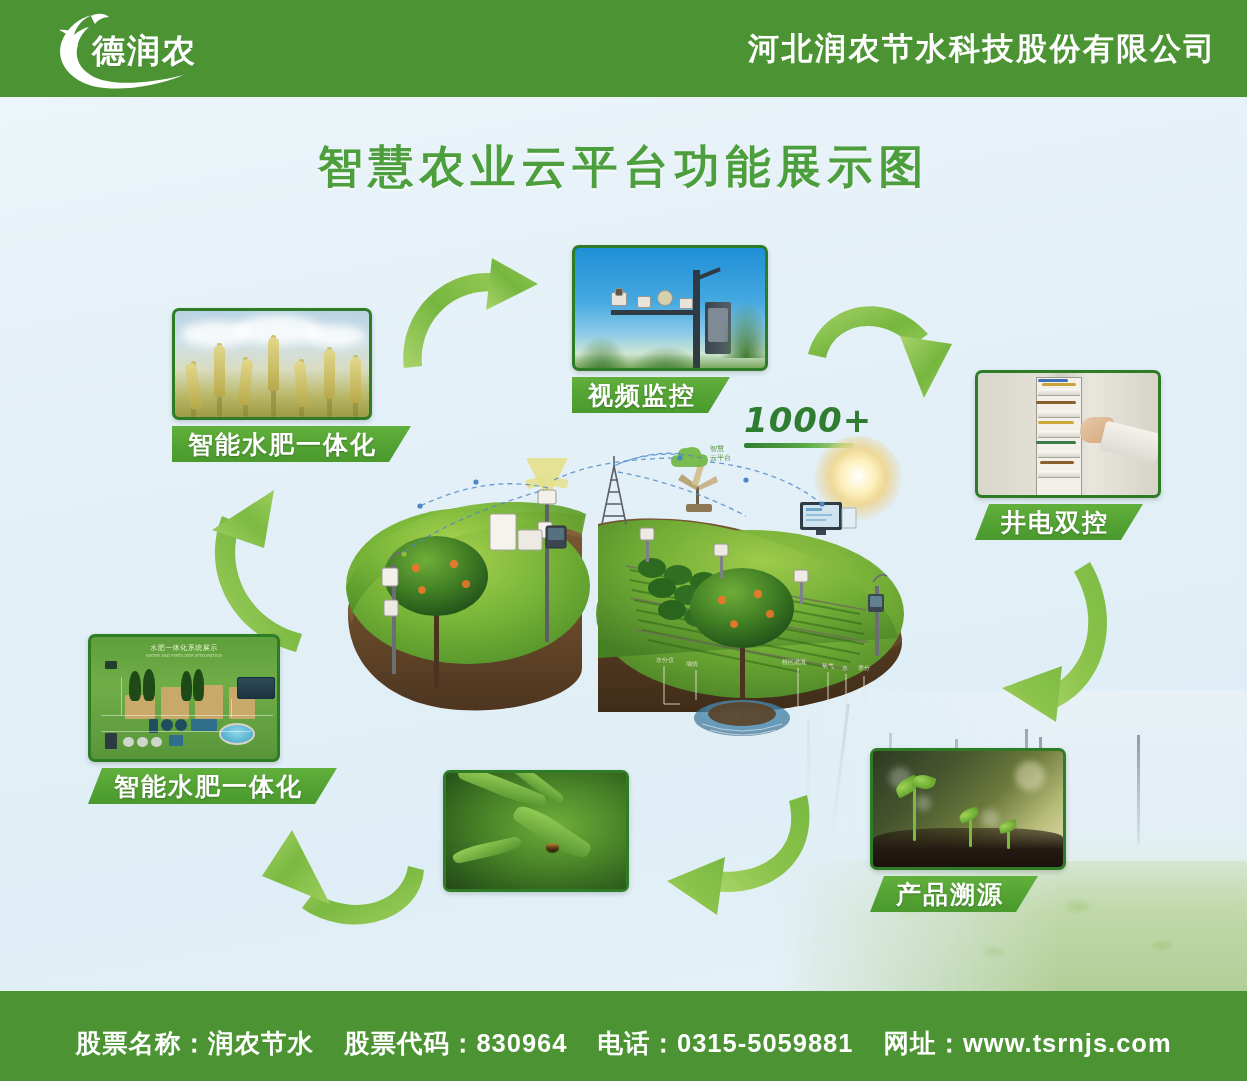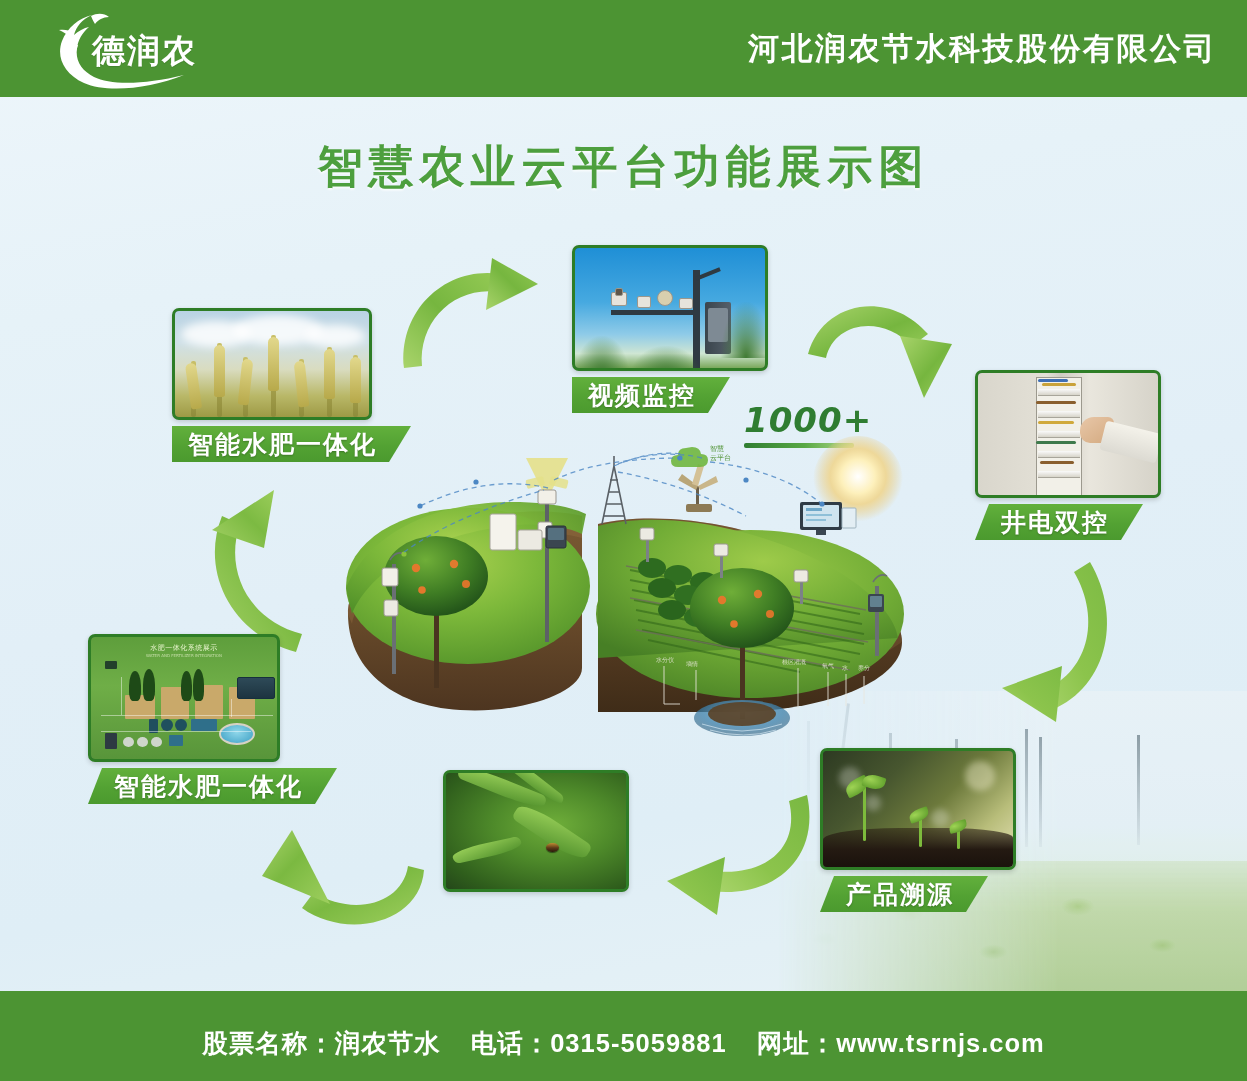--- a/index.html
+++ b/index.html
@@ -571,21 +571,21 @@
       <div class="wire" style="left:60px; top:48px; width:36px; background:#d0a93c;"></div>
       <div class="wire" style="left:58px; top:68px; width:40px; background:#3f7a4c;"></div>
       <div class="wire" style="left:62px; top:88px; width:34px; background:#8a5f2e;"></div>
       <div class="hand" style="left:102px; top:44px; width:34px; height:26px;"></div>
       <div class="sleeve" style="left:124px; top:54px; width:58px; height:30px; transform:rotate(14deg);"></div>
     </div>
   </div>
   <div class="ribbon left-skew">井电双控</div>
 </div>
 
-<div class="card" style="left:820px; top:748px;">
+<div class="card" style="left:870px; top:748px;">
   <div class="photo" style="width:196px; height:122px;">
     <div class="scene sc-seed">
       <div class="bokeh" style="left:16px;  top:16px; width:22px; height:22px;"></div>
       <div class="bokeh" style="left:42px;  top:44px; width:16px; height:16px;"></div>
       <div class="bokeh" style="left:142px; top:10px; width:30px; height:30px; background:rgba(255,250,220,.4);"></div>
       <div class="bokeh" style="left:108px; top:58px; width:18px; height:18px;"></div>
       <div class="soil"></div>
       <div class="sprout-stem" style="left:40px;  top:32px; height:58px;"></div>
       <div class="leaf" style="left:22px; top:28px; width:24px; height:15px; transform:rotate(-26deg);"></div>
       <div class="leaf" style="left:40px; top:24px; width:22px; height:14px; transform:rotate(18deg);"></div>
@@ -641,16 +641,17 @@
       <div class="wf-line" style="left:140px; top:62px; width:1px;  height:18px;"></div>
     </div>
   </div>
   <div class="ribbon left-skew">智能水肥一体化</div>
 </div>
 
 <div class="footer-strip"></div>
 <div class="footer">
   <div class="footer-inner">
     <span><span>股票名称：</span><span>润农节水</span></span>
+    <span><span>股票代码：</span><span class="lat">830964</span></span>
     <span><span>电话：</span><span class="lat">0315-5059881</span></span>
     <span><span>网址：</span><span class="lat">www.tsrnjs.com</span></span>
   </div>
 </div>
 
 </body></html>

